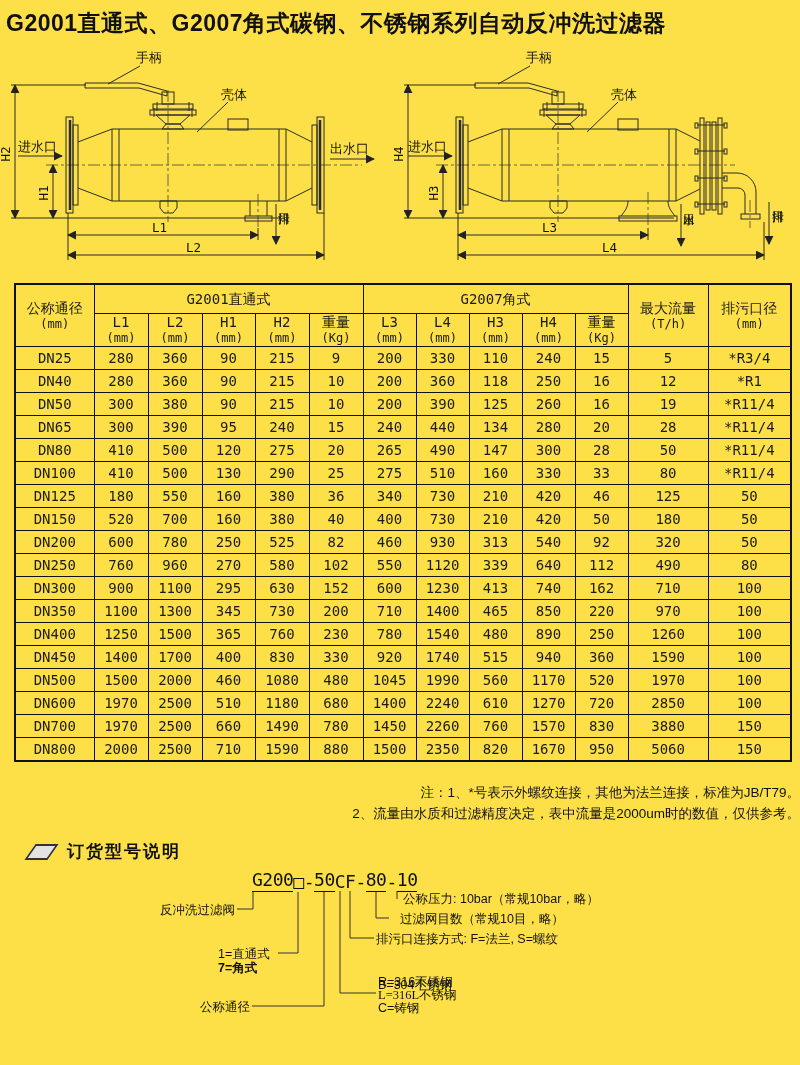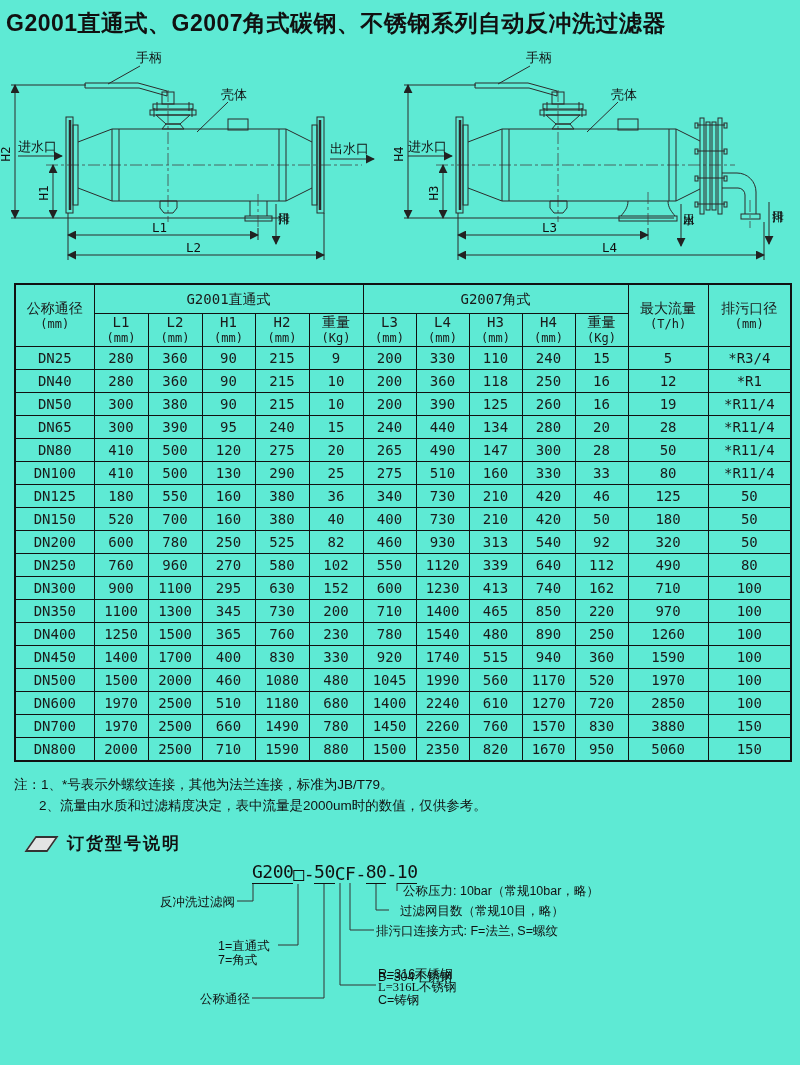--- a/index.html
+++ b/index.html
@@ -1,17 +1,17 @@
 <!DOCTYPE html>
 <html><head>
 <meta charset="utf-8">
 <style>
   html,body { margin:0; padding:0; background:#ffffff; }
   .page {
-    position:relative; width:800px; height:1065px; background:#5eead4;
+    position:relative; width:800px; height:1065px; background:#fde047;
     color:#1a1a1a; font-family:"Liberation Sans", sans-serif; overflow:hidden;
   }
   .title {
     padding:8px 8px 0 6px; font-size:23px; font-weight:600; letter-spacing:0.5px;
     color:#111; line-height:30px;
   }
   .section-head {
     display:flex; align-items:center; margin:16px 0 0 30px;
     font-size:17px; font-weight:600; letter-spacing:2px; color:#111;
   }
@@ -32,21 +32,21 @@
   table.spec {
     border-collapse:collapse; margin:6px 0 0 14px; table-layout:fixed; width:778px;
     font-family:"DejaVu Sans Mono","Liberation Sans",sans-serif;
     border:2px solid #111; text-align:center;
   }
   table.spec th, table.spec td { border:1px solid #111; padding:0; }
   table.spec th { font-weight:normal; font-size:14px; line-height:17px; }
   table.spec .ghead th { height:28px; }
   table.spec .unit { font-size:12px; line-height:15px; }
   table.spec td { height:22px; font-size:14px; line-height:22px; white-space:nowrap; }
-  .notes { margin:12px 0 0 14px; font-size:13.5px; line-height:21px; color:#111; }
+  .notes { margin:20px 0 0 14px; font-size:13.5px; line-height:21px; color:#111;text-align:right; }
   .notes .n2 { padding-left:25px; }
 
   .ordering { position:relative; height:147px; margin-top:2px; }
   .ordering svg { position:absolute; left:0; top:0; }
   .model-code {
     position:absolute; left:252px; top:4px; display:flex;
     font-family:"DejaVu Sans Mono","Liberation Mono",monospace;
     font-size:18px; letter-spacing:-0.5px; color:#111;align-items:flex-end;
   }
   .model-code .u { border-bottom:1.5px solid #111; padding-bottom:1px; }
@@ -605,21 +605,21 @@
       <span class="u">50</span>
       <span>C</span>
       <span>F</span>
       <span>-</span>
       <span class="u">80</span>
       <span>-</span>
       <span class="u">10</span>
     </div>
     <div class="olbl" style="left:160px; top:37px;">反冲洗过滤阀</div>
     <div class="olbl" style="left:218px; top:81px;">1=直通式</div>
-    <div class="olbl" style="left:218px; top:95px;">7=角式</div>
+    <div class="olbl" style="left:218px; top:95px;font-weight:bold;">7=角式</div>
     <div class="olbl" style="left:200px; top:134px;">公称通径</div>
     <div class="olbl" style="left:403px; top:26px;">公称压力: 10bar（常规10bar，略）</div>
     <div class="olbl" style="left:400px; top:46px;">过滤网目数（常规10目，略）</div>
     <div class="olbl" style="left:376px; top:66px;">排污口连接方式: F=法兰, S=螺纹</div>
     <div class="olbl" style="left:378px; top:112px;">B=304不锈钢</div>
     <div class="olbl" style="left:378px; top:109px;">R=316不锈钢</div>
     <div class="olbl" style="left:378px; top:122px;font-family:Liberation Serif, serif;">L=316L不锈钢</div>
     <div class="olbl" style="left:378px; top:135px;">C=铸钢</div>
   </div>
 

